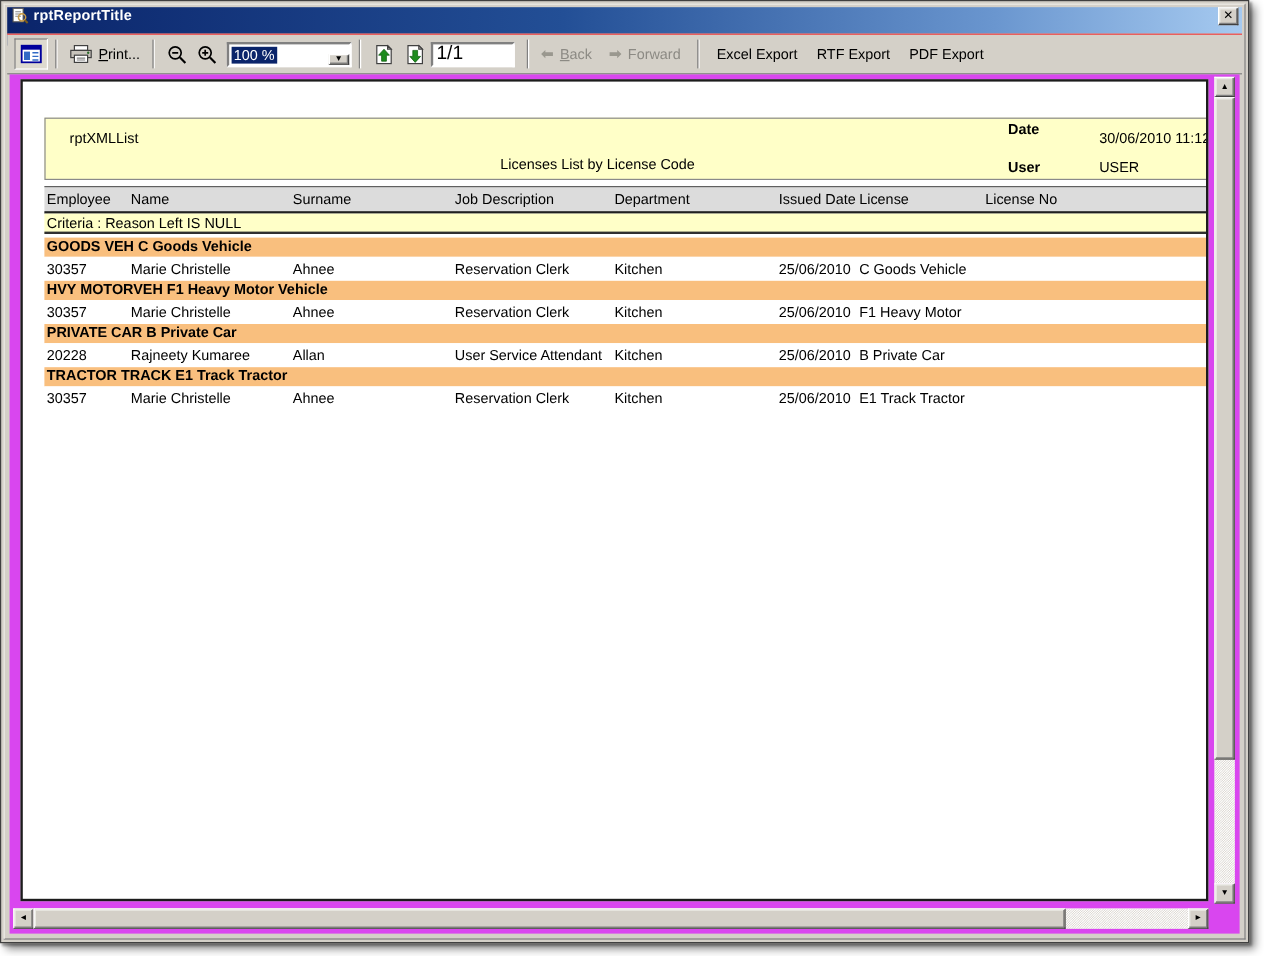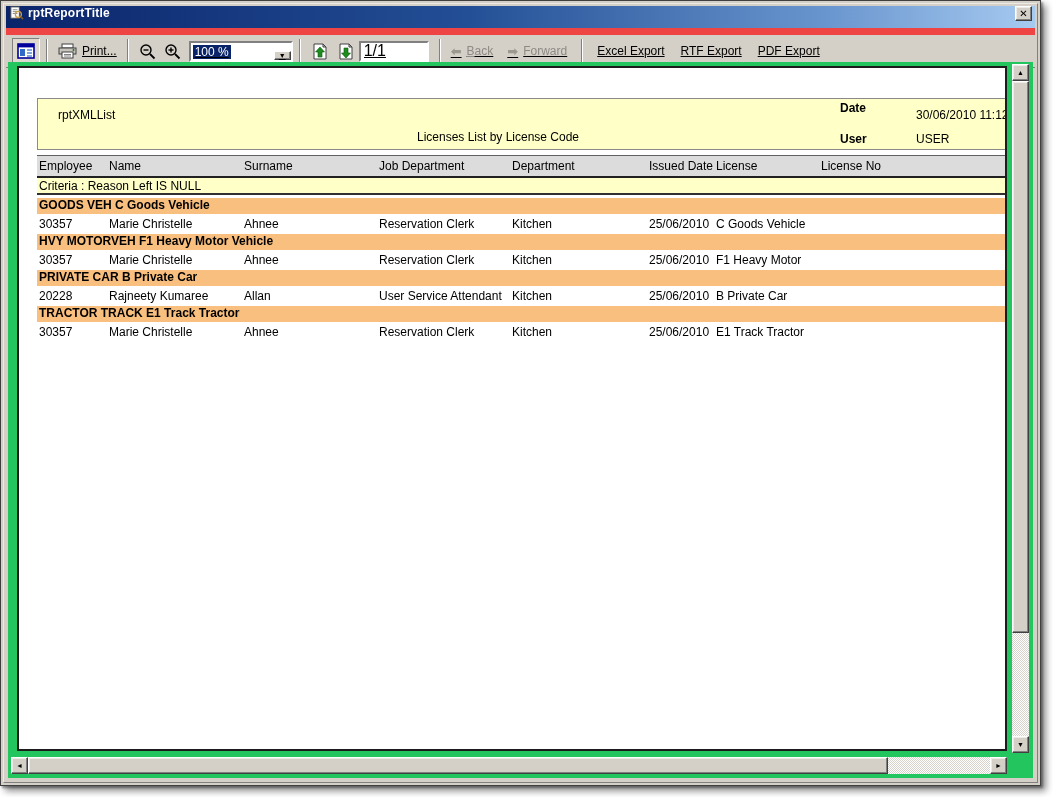--- a/index.html
+++ b/index.html
@@ -18,41 +18,41 @@
   .app-icon { width:15px; height:15px; margin-right:4px; flex:0 0 auto; }
   .title-text { color:#ffffff; font-weight:bold; font-size:12px; letter-spacing:.2px; }
   .close-btn { margin-left:auto; width:17px; height:15px; background:#d4d0c8;
                border:1px solid; border-color:#ffffff #404040 #404040 #ffffff;
                box-shadow:inset -1px -1px 0 #808080, inset 1px 1px 0 #ecebe5;
                display:flex; align-items:center; justify-content:center;
                font-size:10px; font-weight:bold; color:#000; line-height:1; cursor:default; }
 
   
   .toolbar { position:absolute; left:2px; top:24px; right:2px; height:33px;
-             background:#d4d0c8; border-top:7px solid #ef4444; border-bottom:1px solid #808080;
-             display:flex; align-items:center; padding:16px 6px; font-size:12px; color:#000;text-decoration:underline; }
+             background:#d4d0c8; border-top:1px solid #ef4444; border-bottom:1px solid #808080;
+             display:flex; align-items:center; padding:16px 6px; font-size:12px; color:#000; }
   .tb-sep { width:2px; height:24px; border-left:1px solid #808080; border-right:1px solid #ffffff; margin:0 6px; }
   .tb-btn { display:flex; align-items:center; gap:5px; padding:2px 4px; height:26px; cursor:default; }
   .tb-btn.toggled { border:1px solid; border-color:#808080 #ffffff #ffffff #808080; background:#dedacf; }
   .fl::first-letter { text-decoration:underline; }
   .tb-label { display:inline-block; }
   .disabled { color:#8c8a84; }
   .combo { display:flex; height:21px; width:104px; background:#ffffff;
            border:2px solid; border-color:#808080 #ffffff #ffffff #808080; }
   .combo .val { flex:1; padding:1px 2px; font-size:12px; }
   .combo .val .sel { background:#0a246a; color:#ffffff; padding:0 2px; }
   .combo .drop { width:17px; background:#d4d0c8; border:1px solid; border-color:#ffffff #404040 #404040 #ffffff;
                  box-shadow:inset -1px -1px 0 #808080; display:flex; align-items:center; justify-content:center;
                  font-size:7px; color:#000; }
   .pagefield { width:70px; height:21px; background:#fff; border:2px solid; border-color:#808080 #ffffff #ffffff #808080;
                font-size:16px; padding:0 3px; font-family:inherit; }
   .export-btn { padding:3px 8px; cursor:default; }
 
   
-  .viewer { position:absolute; left:4px; right:4px; top:58px; bottom:4px; background:#22c55e; }
+  .viewer { position:absolute; left:4px; right:4px; top:58px; bottom:4px; background:#d946ef; }
   .page-wrap { position:absolute; left:9px; top:4px; right:26px; bottom:27px;
                background:#ffffff; border:2px solid #1c1c1c; overflow:hidden; }
   .report { position:relative; width:1060px; padding:30px 0 0 18px; font-size:12px; color:#000; }
 
   .band { width:1042px; }
   .rpt-header { position:relative; height:52px; background:#ffffc8; border:1px solid #8a8a8a; margin-bottom:5px; }
   .rpt-header .rname  { position:absolute; left:20px; top:9px; }
   .rpt-header .center1{ position:absolute; left:0; top:7px;  width:920px; text-align:center; font-weight:bold; font-size:13px; }
   .rpt-header .center2{ position:absolute; left:0; top:31px; width:920px; text-align:center; }
   .rpt-header .dlab { position:absolute; left:802px; top:2px;  font-weight:bold; }
@@ -199,21 +199,21 @@
             <span class="dlab">Date</span>
             <span class="dval">30/06/2010 11:12:26</span>
             <span class="ulab">User</span>
             <span class="uval">USER</span>
           </div>
 
           <div class="band grid colhead-row">
               <div class="cell">Employee</div>
               <div class="cell">Name</div>
               <div class="cell">Surname</div>
-              <div class="cell">Job Department</div>
+              <div class="cell">Job Description</div>
               <div class="cell">Department</div>
               <div class="cell">Issued Date</div>
               <div class="cell">License</div>
               <div class="cell">License No</div>
             </div>
           <div class="band criteria-row">Criteria : Reason Left IS NULL</div>
           <div>
               <div class="band group-band">GOODS VEH C Goods Vehicle</div>
               <div class="band grid data-row">
                 <div class="cell">30357</div>

